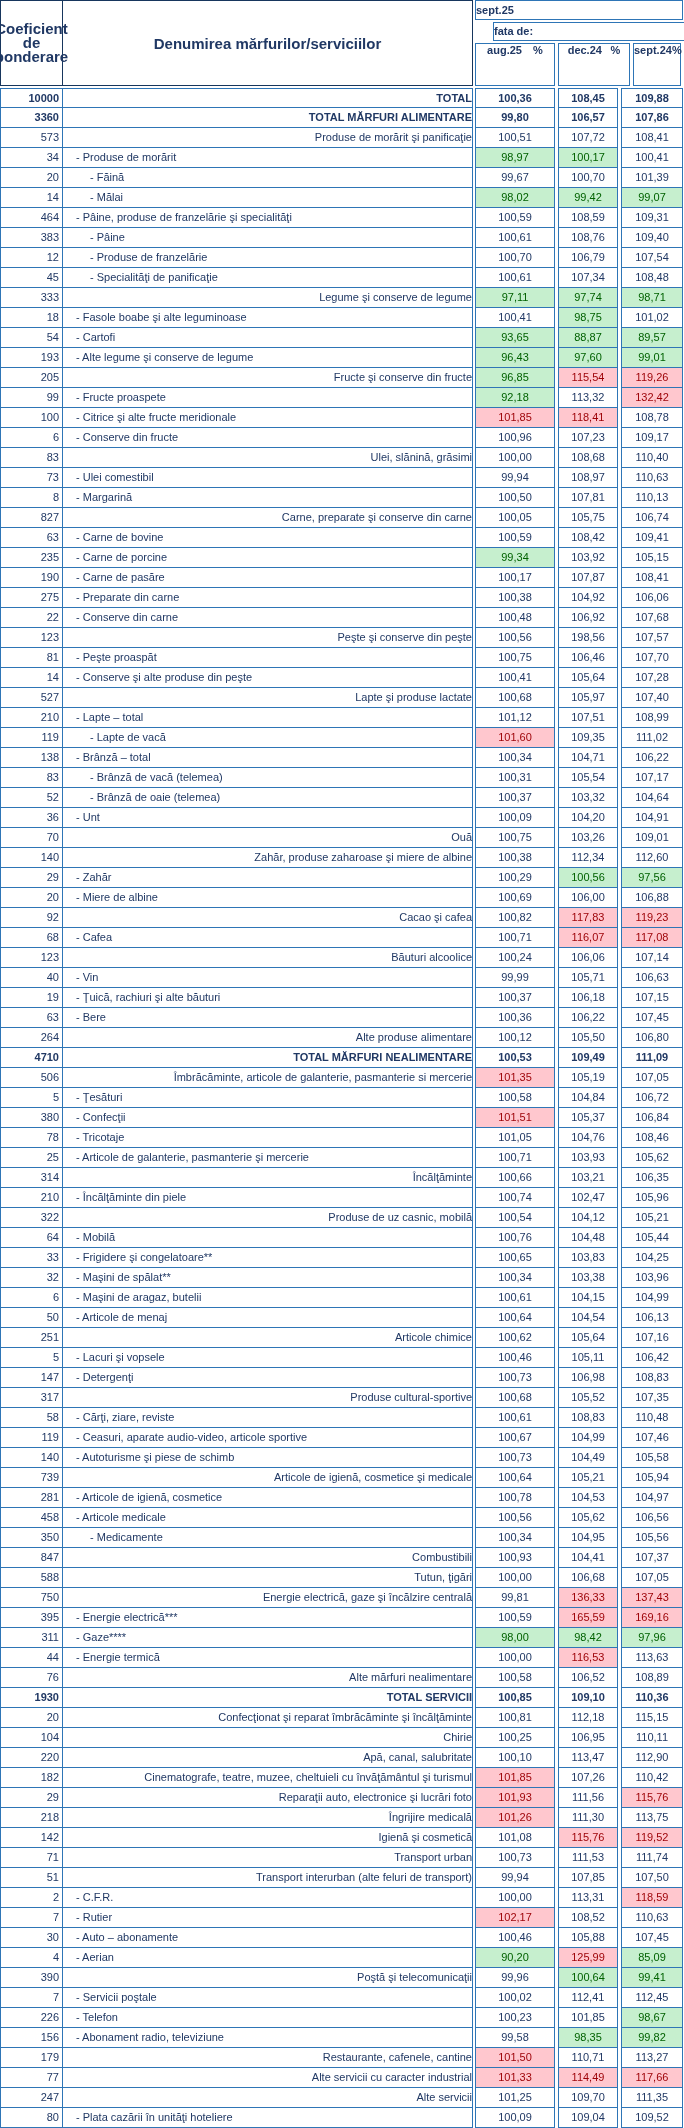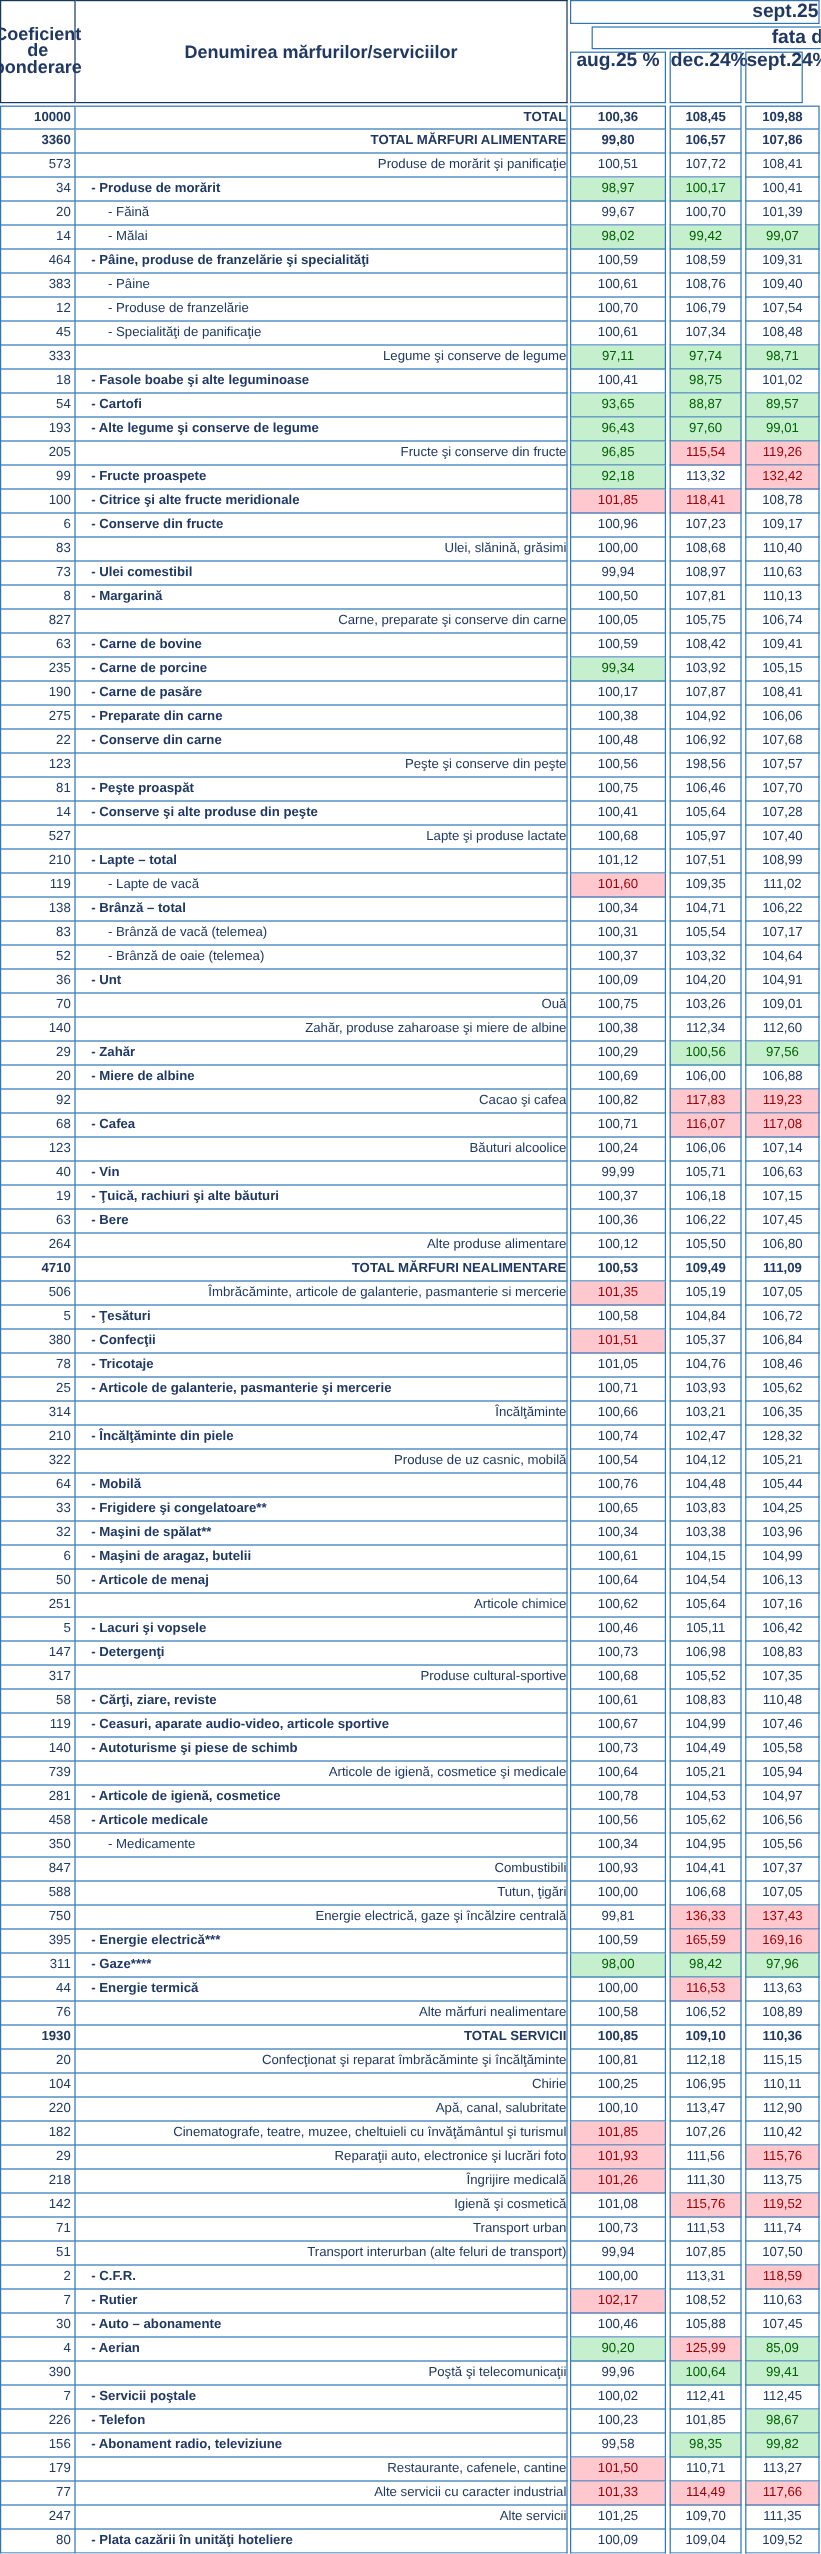--- a/index.html
+++ b/index.html
@@ -21,43 +21,43 @@
   .hleft-coef{
     width:63px;border:1px solid var(--grid-dark);
     display:flex;align-items:center;justify-content:center;
     text-align:center;white-space:pre-line;line-height:14px;
   }
   .hleft-name{
     width:410px;border:1px solid var(--grid-dark);border-left:none;
     display:flex;align-items:center;justify-content:center;text-align:right;
   }
   .hright{width:211px;display:flex;flex-direction:column;}
-  .hbox{border:1px solid var(--grid-blue);text-align:right;font-size:16px;
+  .hbox{border:1px solid var(--grid-blue);text-align:left;font-size:11px;
         font-weight:bold;color:var(--text-dark);}
   .hperiod{margin-left:2px;width:208px;height:20px;line-height:18px;margin-bottom:2px;}
   .hversus{margin-left:20px;width:208px;height:19px;line-height:17px;margin-bottom:2px;}
   .hmonths{display:flex;flex:1;}
   .hmonth{display:flex;justify-content:space-evenly;line-height:13px;}
   .m0{margin-left:2px;width:80px;}
-  .m1{margin-left:3px;width:60px;}
+  .m1{margin-left:3px;width:72px;}
   .m2{margin-left:3px;width:48px;}
 
   
   .row{display:flex;height:20px;}
   .cell{font-size:11px;line-height:19px;color:var(--text-dark);overflow:hidden;white-space:nowrap;}
   .row.bold .cell{font-weight:bold;}
   .coef{width:63px;text-align:right;padding-right:3px;
         border-left:1px solid var(--grid-blue);
         border-right:1px solid var(--grid-blue);
         border-bottom:1px solid var(--grid-blue);}
   .name{width:410px;text-align:left;
         border-right:1px solid var(--grid-blue);
         border-bottom:1px solid var(--grid-blue);}
   .ind0{padding-left:3px;text-align:right;}
-  .ind1{padding-left:13px;font-weight:bold;}
+  .ind1{padding-left:13px;}
   .ind2{padding-left:27px;}
   .val{text-align:center;
        border-left:1px solid var(--grid-blue);
        border-right:1px solid var(--grid-blue);
        border-bottom:1px solid var(--grid-blue);}
   .v0{width:80px;margin-left:2px;}
   .v1{width:60px;margin-left:3px;}
   .v2{width:62px;margin-left:3px;}
   .row:first-child .cell{border-top:1px solid var(--grid-blue);}
   .hl-green{background:var(--good-bg);color:var(--good-text);}
@@ -529,21 +529,21 @@
     <div class="cell val v0">100,66</div>
     <div class="cell val v1">103,21</div>
     <div class="cell val v2">106,35</div>
   </div>
 
   <div class="row">
     <div class="cell coef">210</div>
     <div class="cell name ind1">- Încălţăminte din piele</div>
     <div class="cell val v0">100,74</div>
     <div class="cell val v1">102,47</div>
-    <div class="cell val v2">128,32</div>
+    <div class="cell val v2">105,96</div>
   </div>
 
   <div class="row">
     <div class="cell coef">322</div>
     <div class="cell name ind0">Produse de uz casnic, mobilă</div>
     <div class="cell val v0">100,54</div>
     <div class="cell val v1">104,12</div>
     <div class="cell val v2">105,21</div>
   </div>
 

